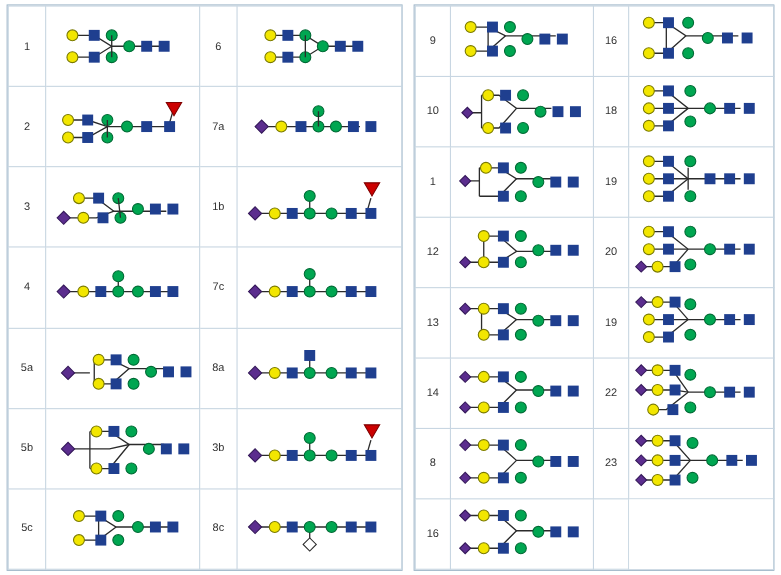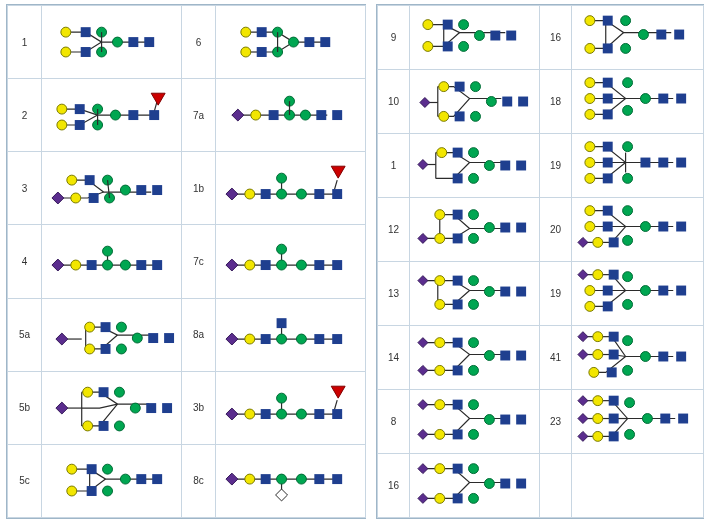--- a/index.html
+++ b/index.html
@@ -624,21 +624,21 @@
             <rect x="43" y="11" width="10" height="10" fill="#1f3f8f"></rect>
             <rect x="43" y="39" width="10" height="10" fill="#1f3f8f"></rect>
             <circle cx="64" cy="16" r="5" fill="#00a651" stroke="#006b35"></circle>
             <circle cx="64" cy="44" r="5" fill="#00a651" stroke="#006b35"></circle>
             <circle cx="80" cy="29" r="5" fill="#00a651" stroke="#006b35"></circle>
             <rect x="91" y="24" width="10" height="10" fill="#1f3f8f"></rect>
             <rect x="107" y="24" width="10" height="10" fill="#1f3f8f"></rect>
           </svg>
               </div>
         </td>
-        <td class="peak">41</td>
+        <td class="peak">22</td>
         <td class="struct">
           <div class="canvas">
                 <svg viewBox="0 0 132 62" preserveAspectRatio="xMidYMid meet">
             <g stroke="#2b2b2b" stroke-width="1.2" fill="none">
               <path d="M10 10 L26 10 L40 10"></path>
               <path d="M10 28 L26 28 L40 28"></path>
               <path d="M18 46 L34 46 L54 30"></path>
               <path d="M40 10 L54 30 L70 30 L86 30 L102 30"></path>
               <path d="M40 28 L54 30"></path>
             </g>

